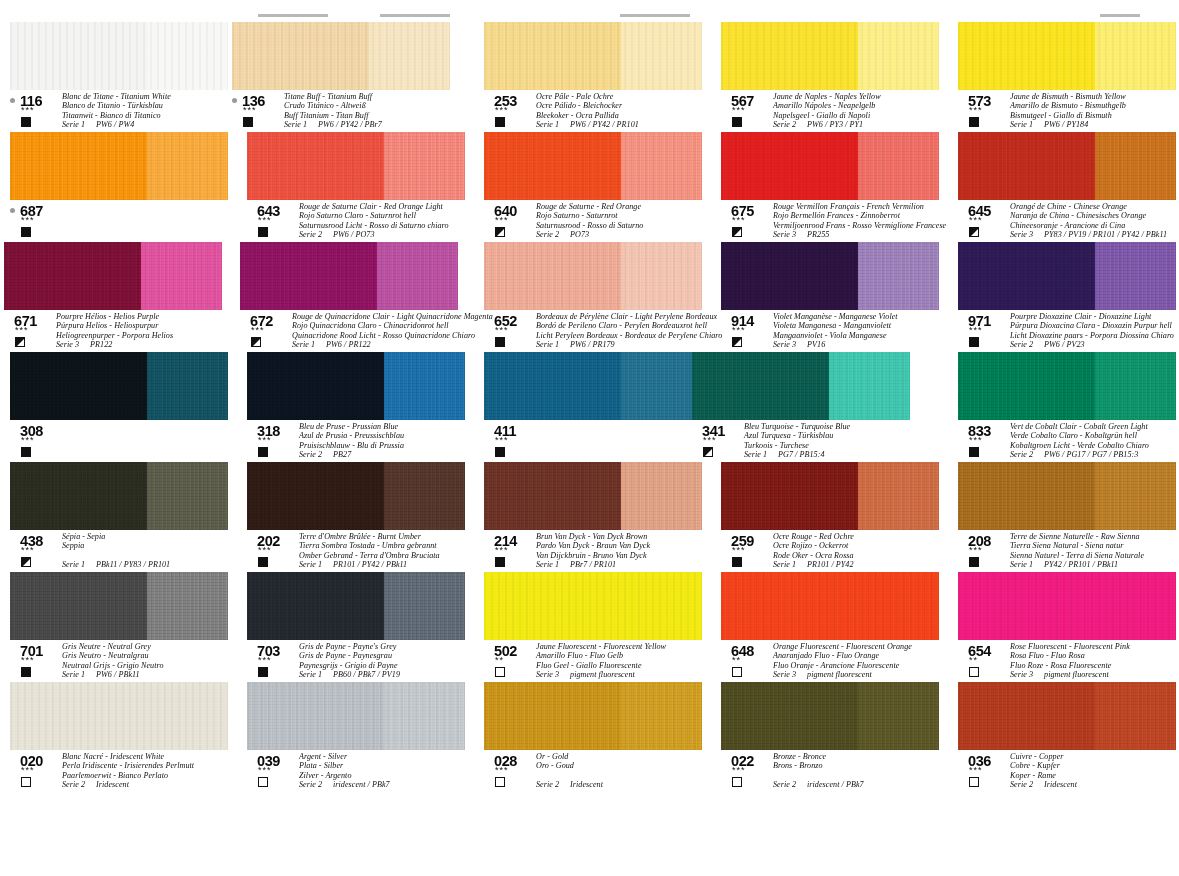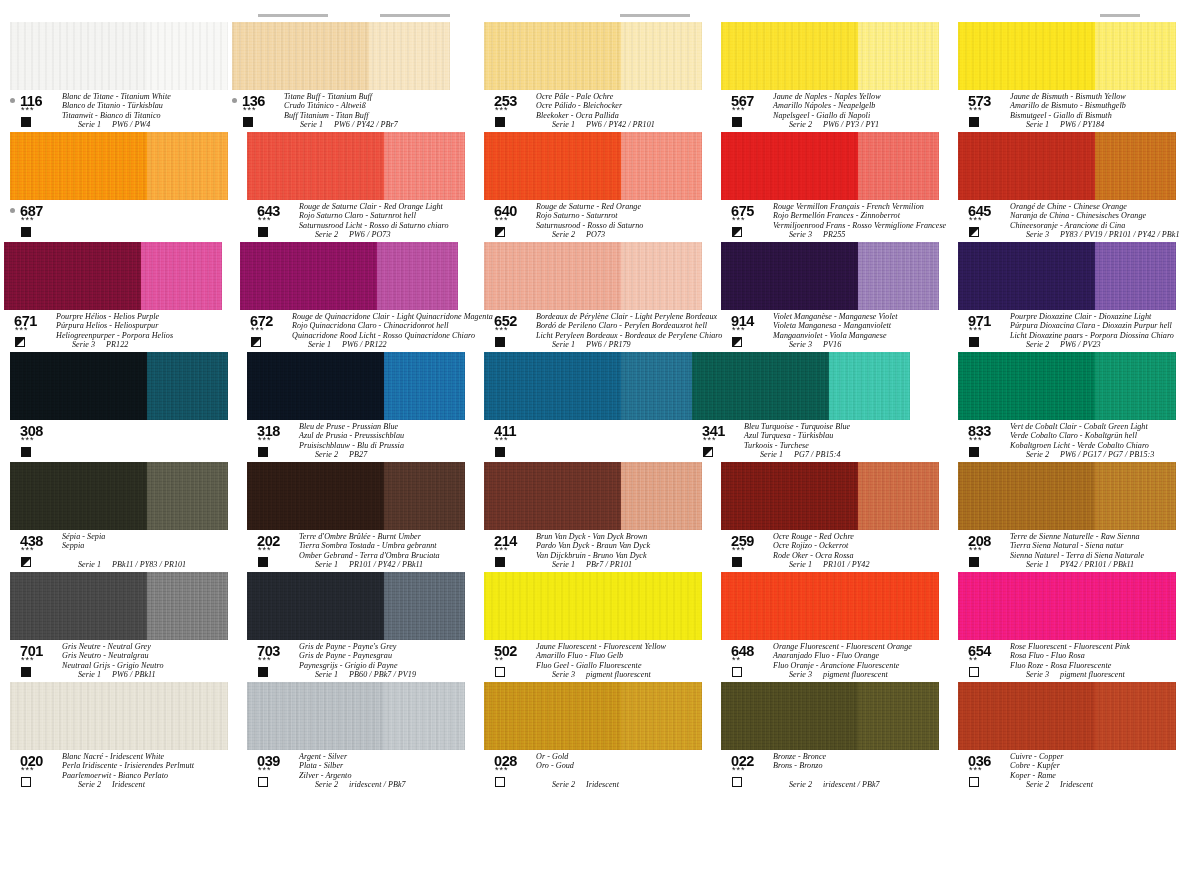--- a/index.html
+++ b/index.html
@@ -30,21 +30,21 @@
        font-family:Liberation Sans, sans-serif;font-weight:bold;font-size:14.5px;color:#0a0a0a;letter-spacing:-.4px;}
   .stars{position:absolute;left:11px;top:12px;font-family:"Liberation Sans",sans-serif;font-size:9px;color:#111;letter-spacing:1px;line-height:9px;}
   .opacity-box{position:absolute;left:11px;top:23px;width:10px;height:10px;border:1px solid #111;box-sizing:border-box;background:#fff;overflow:hidden;}
   .opacity-box.opaque{background:#111;}
   .opacity-box.semi::after{content:"";position:absolute;left:0;top:0;width:0;height:0;
       border-left:9px solid #111;border-bottom:9px solid transparent;}
   .opacity-box.trans{background:#fff;}
 
   .names{position:absolute;left:52px;top:-2px;width:178px;}
   .names div{font-style:italic;font-size:8.1px;line-height:9.4px;color:#111;white-space:nowrap;letter-spacing:.05px;}
-  .serie{font-style:italic;font-size:7.4px;line-height:9.4px;color:#111;white-space:nowrap;margin-left:16px;}
+  .serie{font-style:italic;font-size:7.4px;line-height:9.4px;color:#111;white-space:nowrap;}
   .serie .sp{display:inline-block;width:11px;}
   .names .spacer{height:9.4px;}
 </style>
 </head>
 <body>
 
 <div id="sheet">
 
   <div class="crop-top">
     <div class="tick" style="left:258px;width:70px;"></div>

